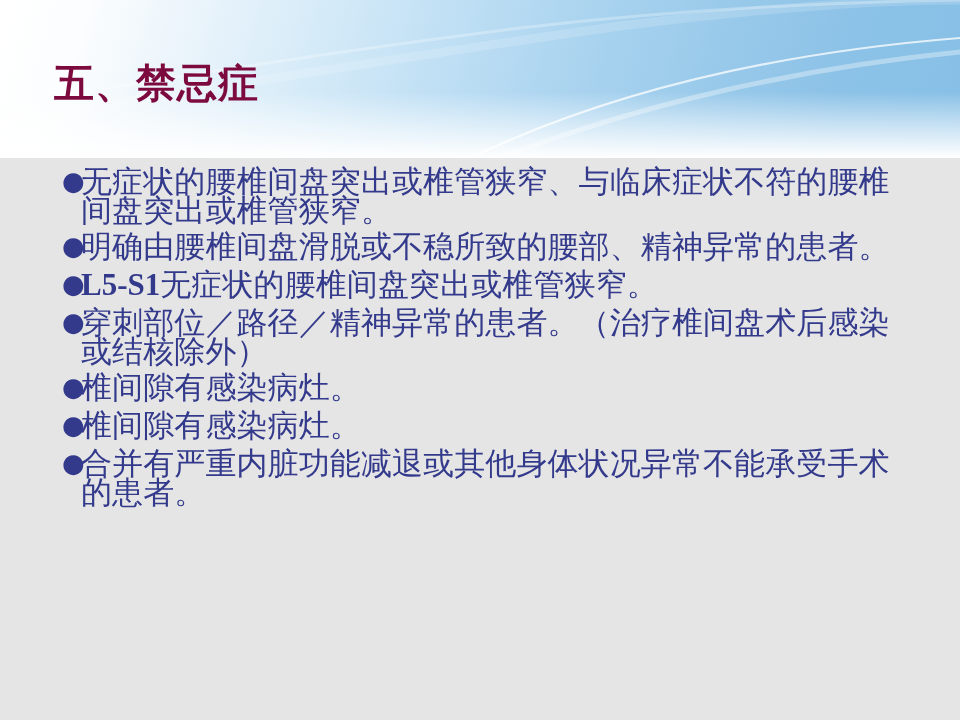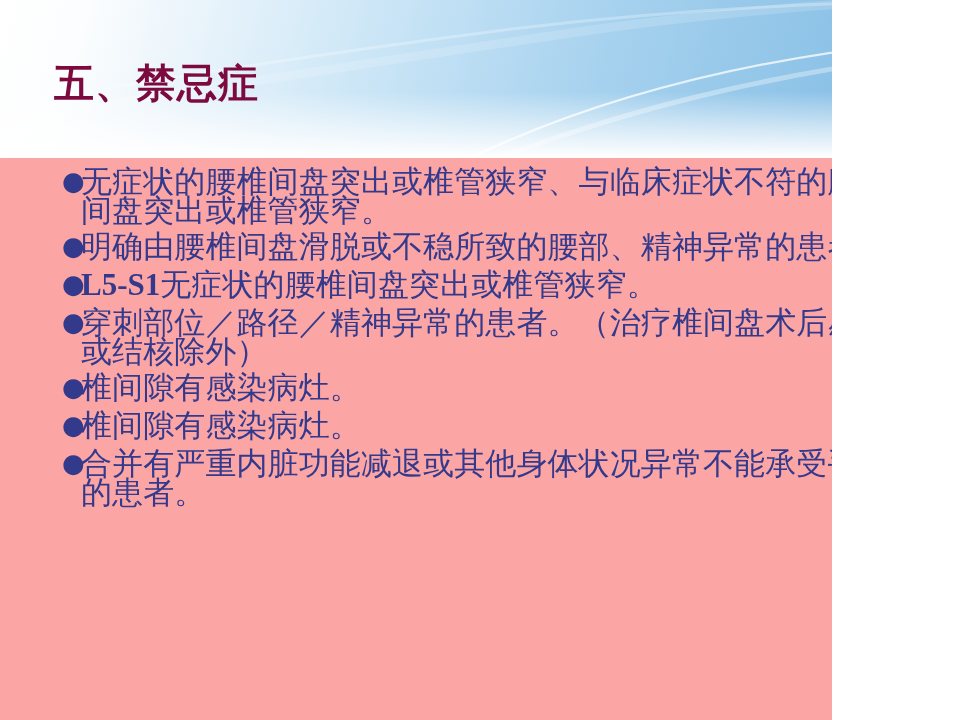--- a/index.html
+++ b/index.html
@@ -7,24 +7,24 @@
     margin: 0;
     padding: 0;
     background: #ffffff;
   }
   body {
     font-family: "Liberation Serif", "DejaVu Serif", serif;
   }
 
   .slide {
     position: relative;
-    width: 832px;
+    width: 960px;
     height: 720px;
     overflow: hidden;
-    background: #fca5a5;
+    background: #e5e5e5;
   }
 
   
   .banner {
     position: absolute;
     left: 0;
     top: 0;
     width: 960px;
     height: 158px;
     overflow: hidden;

